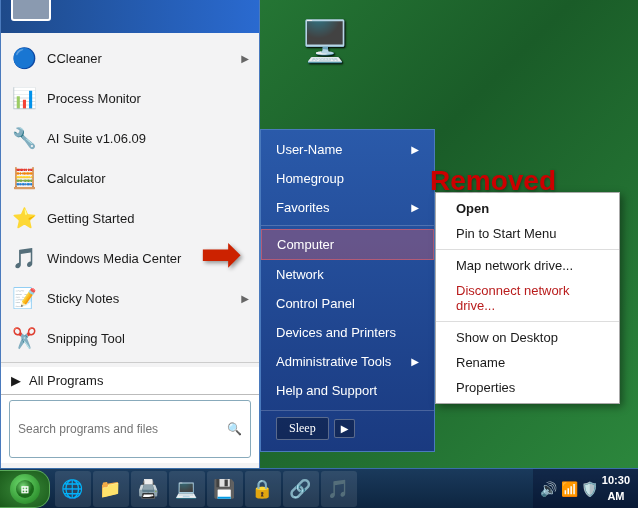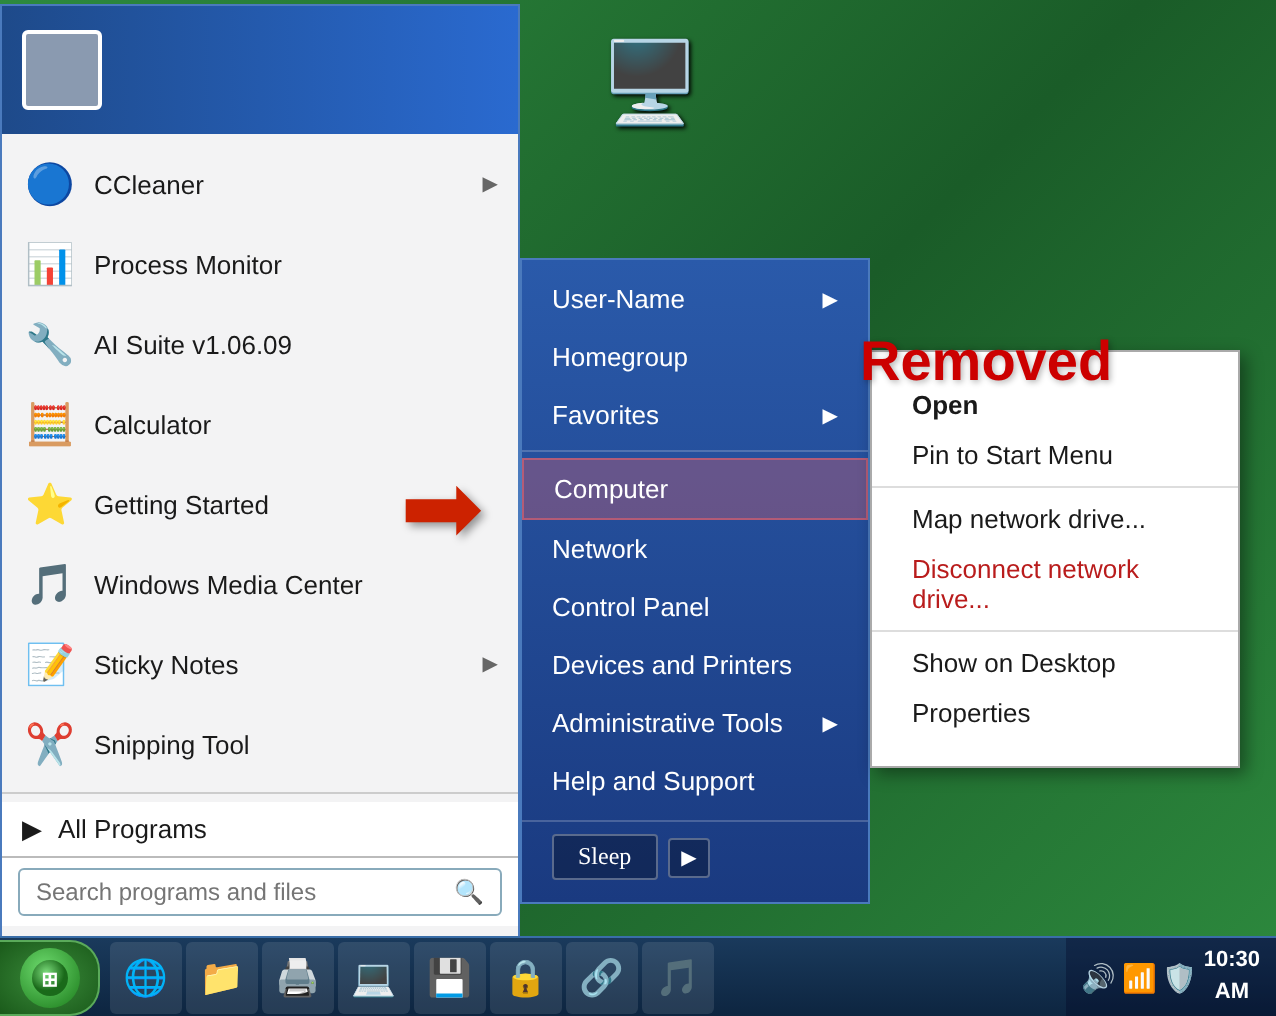--- a/index.html
+++ b/index.html
@@ -204,21 +204,21 @@
     }
 
     .start-menu-footer {
       background: rgba(255,255,255,0.95);
       padding: 5px 8px;
       border-top: 1px solid #bbb;
     }
 
     .search-box {
       width: 100%;
-      padding: 4px 8px;
+      padding: 21px 8px;
       border: 1px solid #8ab;
       border-radius: 3px;
       font-size: 12px;
       color: #666;
       display: flex;
       background: white;
       gap: 41px;
     }
 
     .search-box input {
@@ -304,28 +304,28 @@
       color: white;
       padding: 3px 6px;
       cursor: pointer;
       font-size: 10px;
       border-radius: 2px;
     }
 
     
     .context-menu {
       position: absolute;
-      bottom: 124px;
+      bottom: 104px;
       left: 435px;
       width: 185px;
       background: white;
       border: 1px solid #aaa;
       box-shadow: 3px 3px 8px rgba(0,0,0,0.4);
       z-index: 300;
-      padding: 14px 0;
+      padding: 3px 0;
     }
 
     .context-item {
       padding: 5px 20px;
       cursor: pointer;
       color: #1a1a1a;
       font-size: 13px;
     }
 
     .context-item.disabled {
@@ -490,20 +490,21 @@
 
   <div class="context-menu">
     <div id="context-items">
         <div class="context-item bold">Open</div>
         <div class="context-item">Pin to Start Menu</div>
         <hr class="context-divider">
         <div class="context-item">Map network drive...</div>
         <div class="context-item disabled">Disconnect network drive...</div>
         <hr class="context-divider">
         <div class="context-item">Show on Desktop</div>
+        <div class="context-item">Rename</div>
         <div class="context-item">Properties</div>
       </div>
   </div>
 
   <div class="removed-label">Removed</div>
 
   <div class="taskbar">
     <div class="taskbar-start">
       <div class="orb">
         <svg width="20" height="20" viewBox="0 0 20 20">

